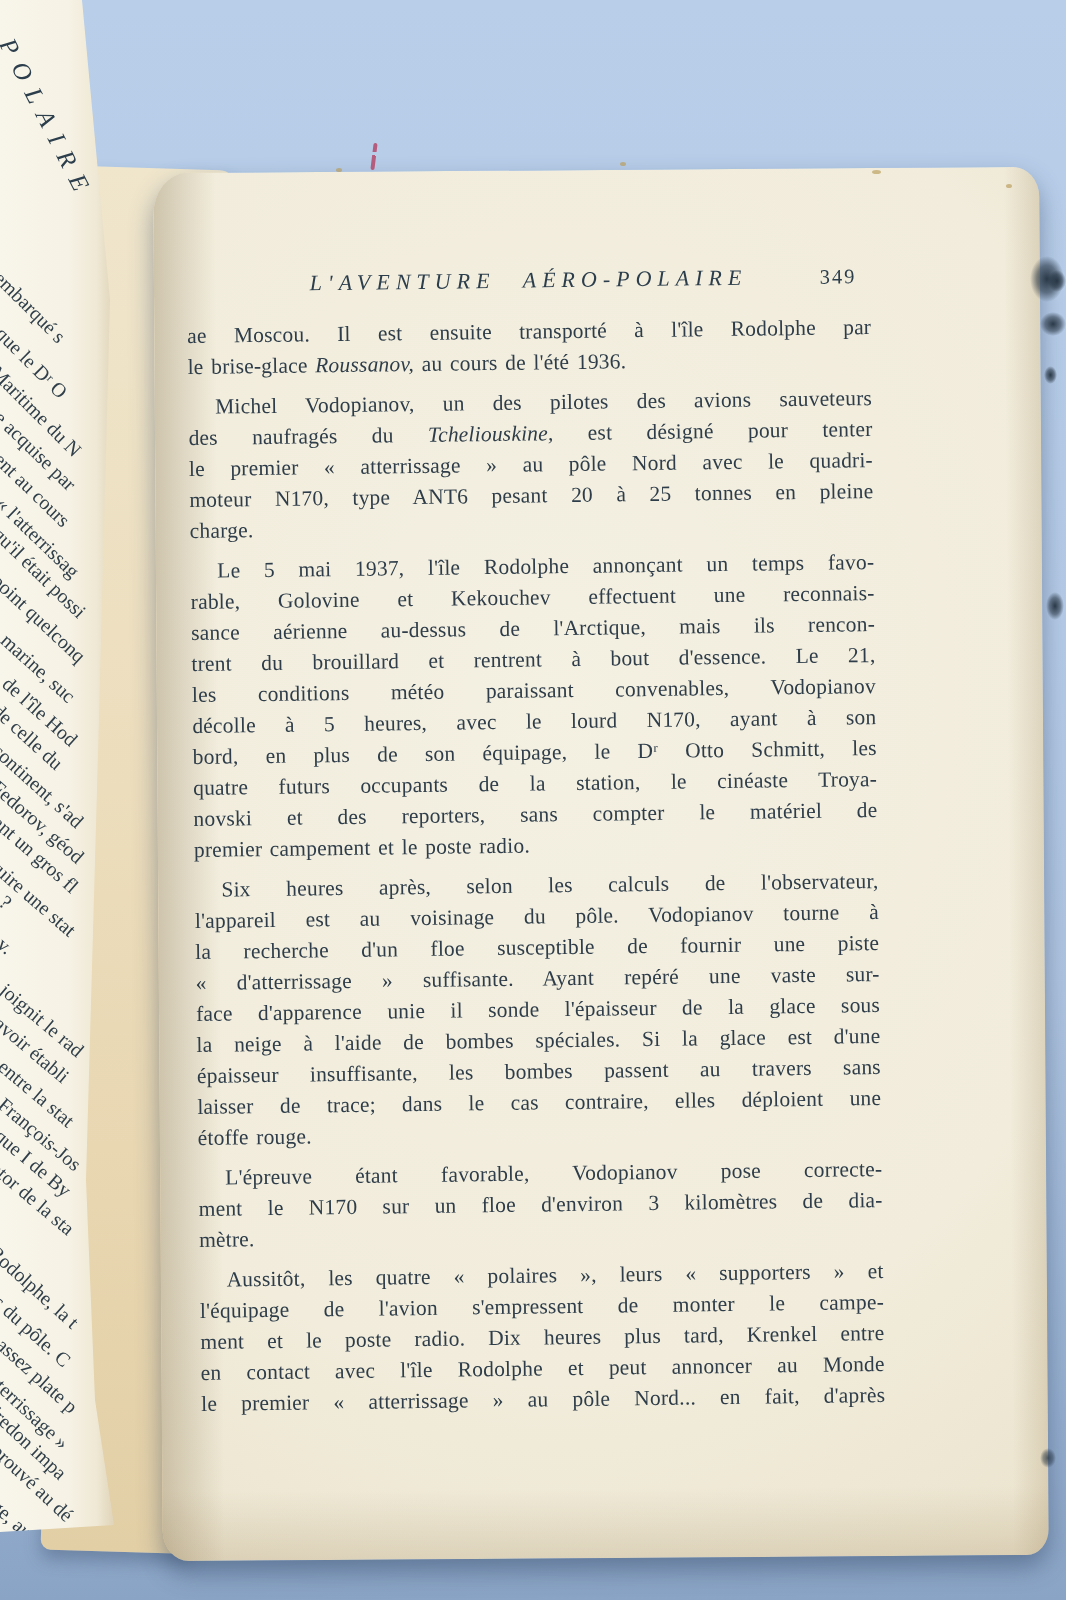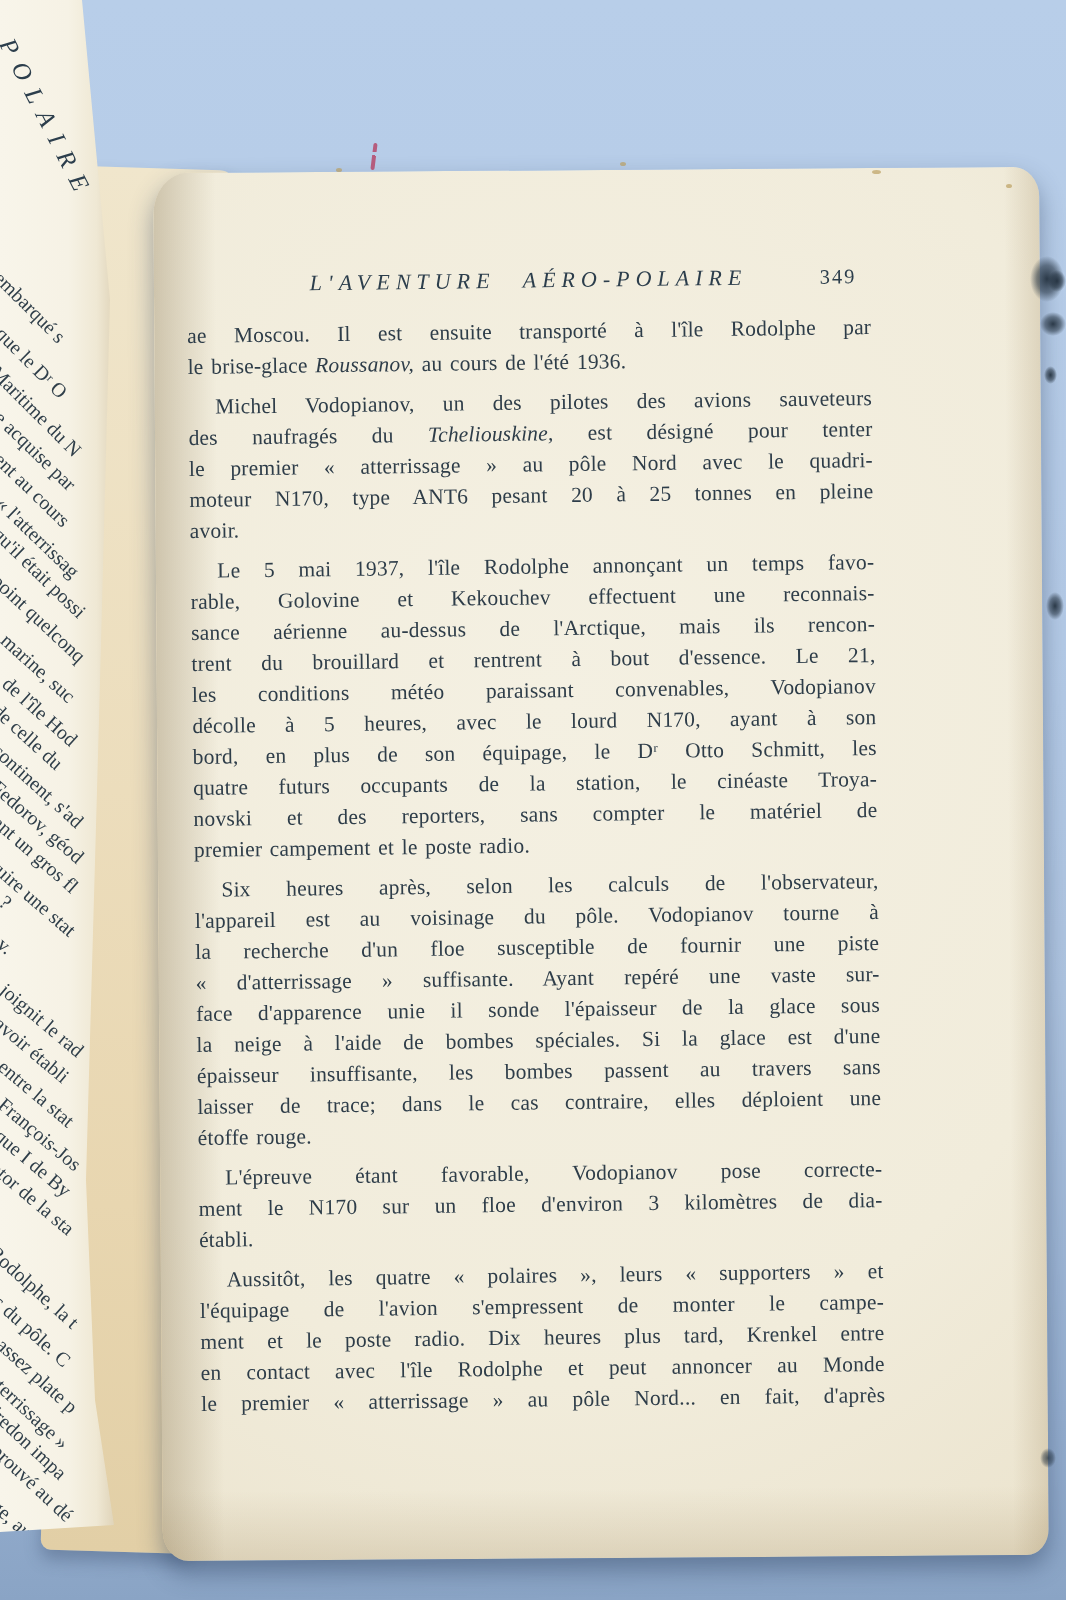--- a/index.html
+++ b/index.html
@@ -64,21 +64,21 @@
       <div id="paragraphs">
           <div class="para first">
             <div class="line"><span>ae Moscou. Il est ensuite transporté à l'île Rodolphe par</span></div>
             <div class="line para-last"><span>le brise-glace </span><span class="it">Roussanov,</span><span> au cours de l'été 1936.</span></div>
           </div>
           <div class="para indent">
             <div class="line"><span>Michel Vodopianov, un des pilotes des avions sauveteurs</span></div>
             <div class="line"><span>des naufragés du </span><span class="it">Tcheliouskine,</span><span> est désigné pour tenter</span></div>
             <div class="line"><span>le premier « atterrissage » au pôle Nord avec le quadri-</span></div>
             <div class="line"><span>moteur N170, type ANT6 pesant 20 à 25 tonnes en pleine</span></div>
-            <div class="line para-last"><span>avoir.</span></div>
+            <div class="line para-last"><span>charge.</span></div>
           </div>
           <div class="para indent">
             <div class="line"><span>Le 5 mai 1937, l'île Rodolphe annonçant un temps favo-</span></div>
             <div class="line"><span>rable, Golovine et Kekouchev effectuent une reconnais-</span></div>
             <div class="line"><span>sance aérienne au-dessus de l'Arctique, mais ils rencon-</span></div>
             <div class="line"><span>trent du brouillard et rentrent à bout d'essence. Le 21,</span></div>
             <div class="line"><span>les conditions météo paraissant convenables, Vodopianov</span></div>
             <div class="line"><span>décolle à 5 heures, avec le lourd N170, ayant à son</span></div>
             <div class="line"><span>bord, en plus de son équipage, le Dʳ Otto Schmitt, les</span></div>
             <div class="line"><span>quatre futurs occupants de la station, le cinéaste Troya-</span></div>
@@ -92,21 +92,21 @@
             <div class="line"><span>« d'atterrissage » suffisante. Ayant repéré une vaste sur-</span></div>
             <div class="line"><span>face d'apparence unie il sonde l'épaisseur de la glace sous</span></div>
             <div class="line"><span>la neige à l'aide de bombes spéciales. Si la glace est d'une</span></div>
             <div class="line"><span>épaisseur insuffisante, les bombes passent au travers sans</span></div>
             <div class="line"><span>laisser de trace; dans le cas contraire, elles déploient une</span></div>
             <div class="line para-last"><span>étoffe rouge.</span></div>
           </div>
           <div class="para indent">
             <div class="line"><span>L'épreuve étant favorable, Vodopianov pose correcte-</span></div>
             <div class="line"><span>ment le N170 sur un floe d'environ 3 kilomètres de dia-</span></div>
-            <div class="line para-last"><span>établi.</span></div>
+            <div class="line para-last"><span>mètre.</span></div>
           </div>
           <div class="para indent">
             <div class="line"><span>Aussitôt, les quatre « polaires », leurs « supporters » et</span></div>
             <div class="line"><span>l'équipage de l'avion s'empressent de monter le campe-</span></div>
             <div class="line"><span>ment et le poste radio. Dix heures plus tard, Krenkel entre</span></div>
             <div class="line"><span>en contact avec l'île Rodolphe et peut annoncer au Monde</span></div>
             <div class="line"><span>le premier « atterrissage » au pôle Nord... en fait, d'après</span></div>
           </div>
         </div>
     </div>

